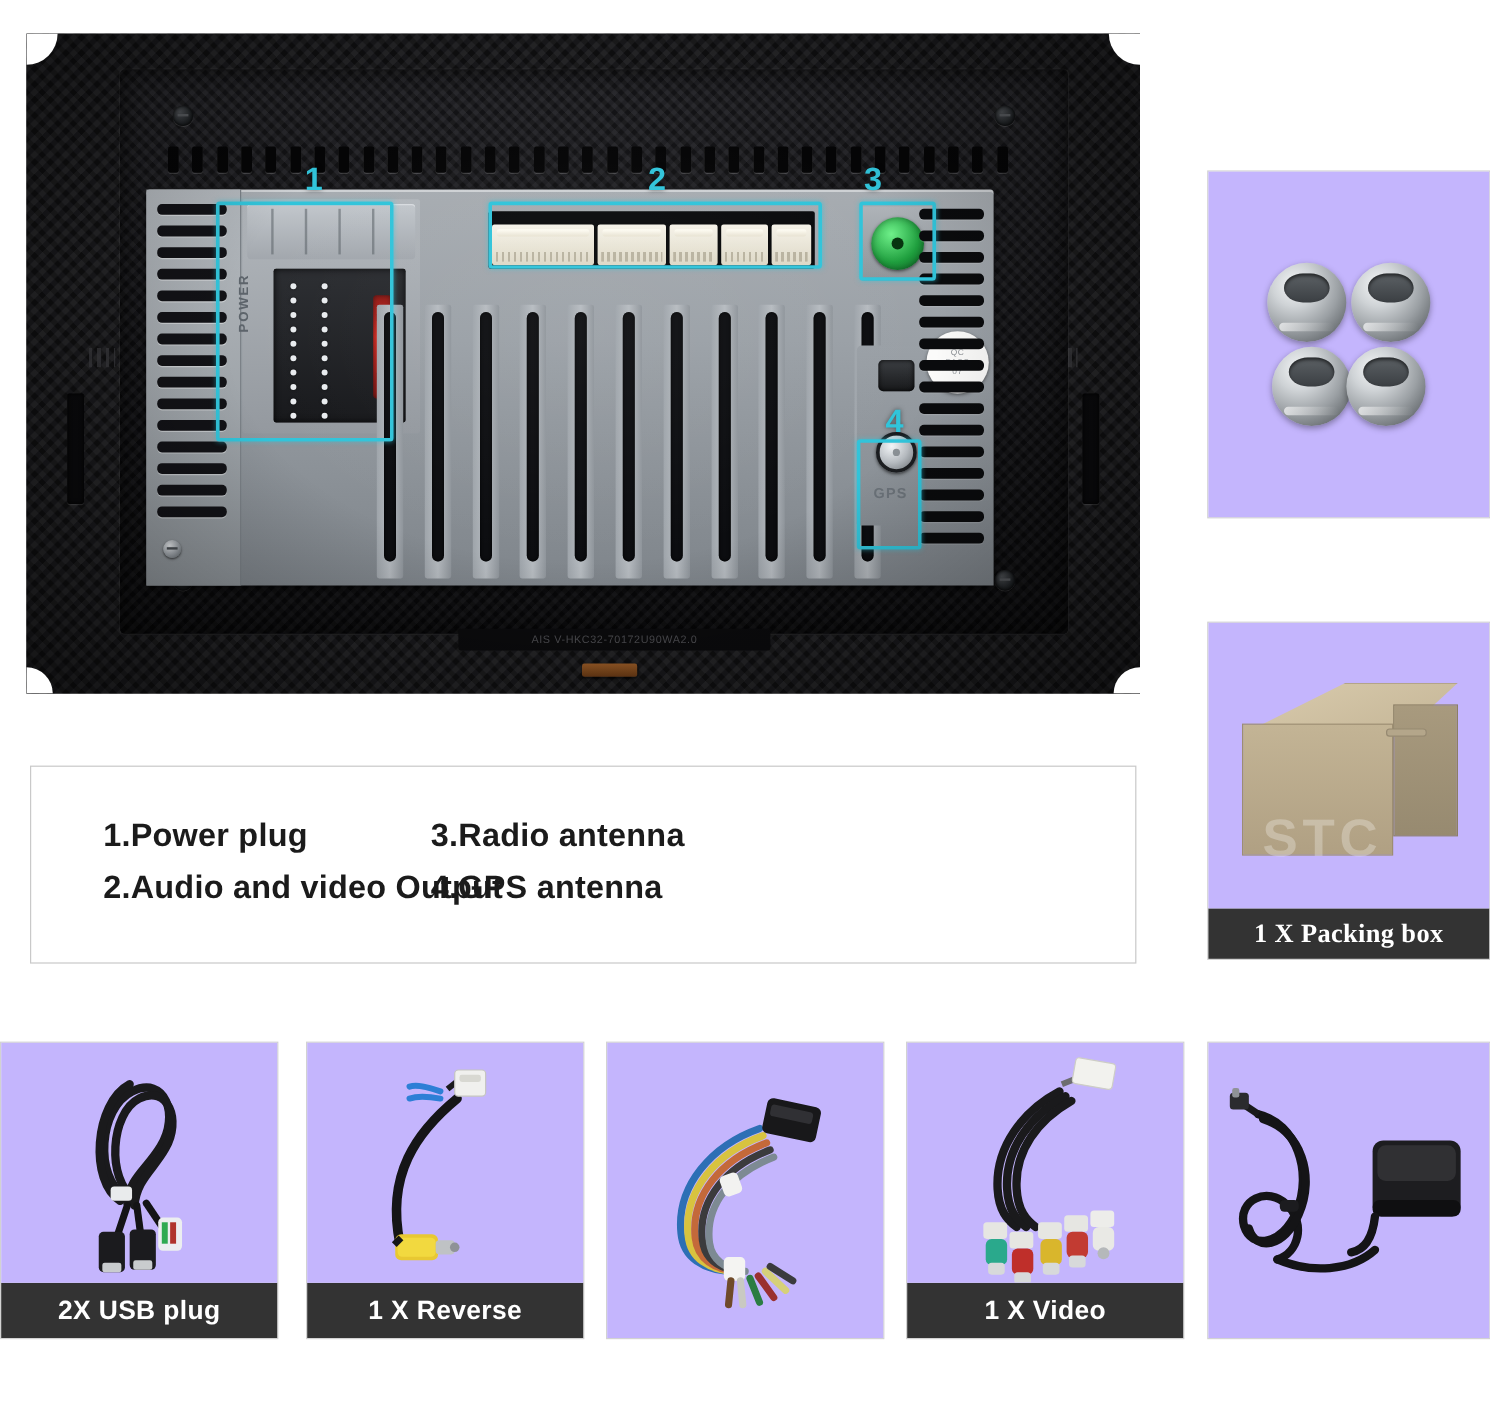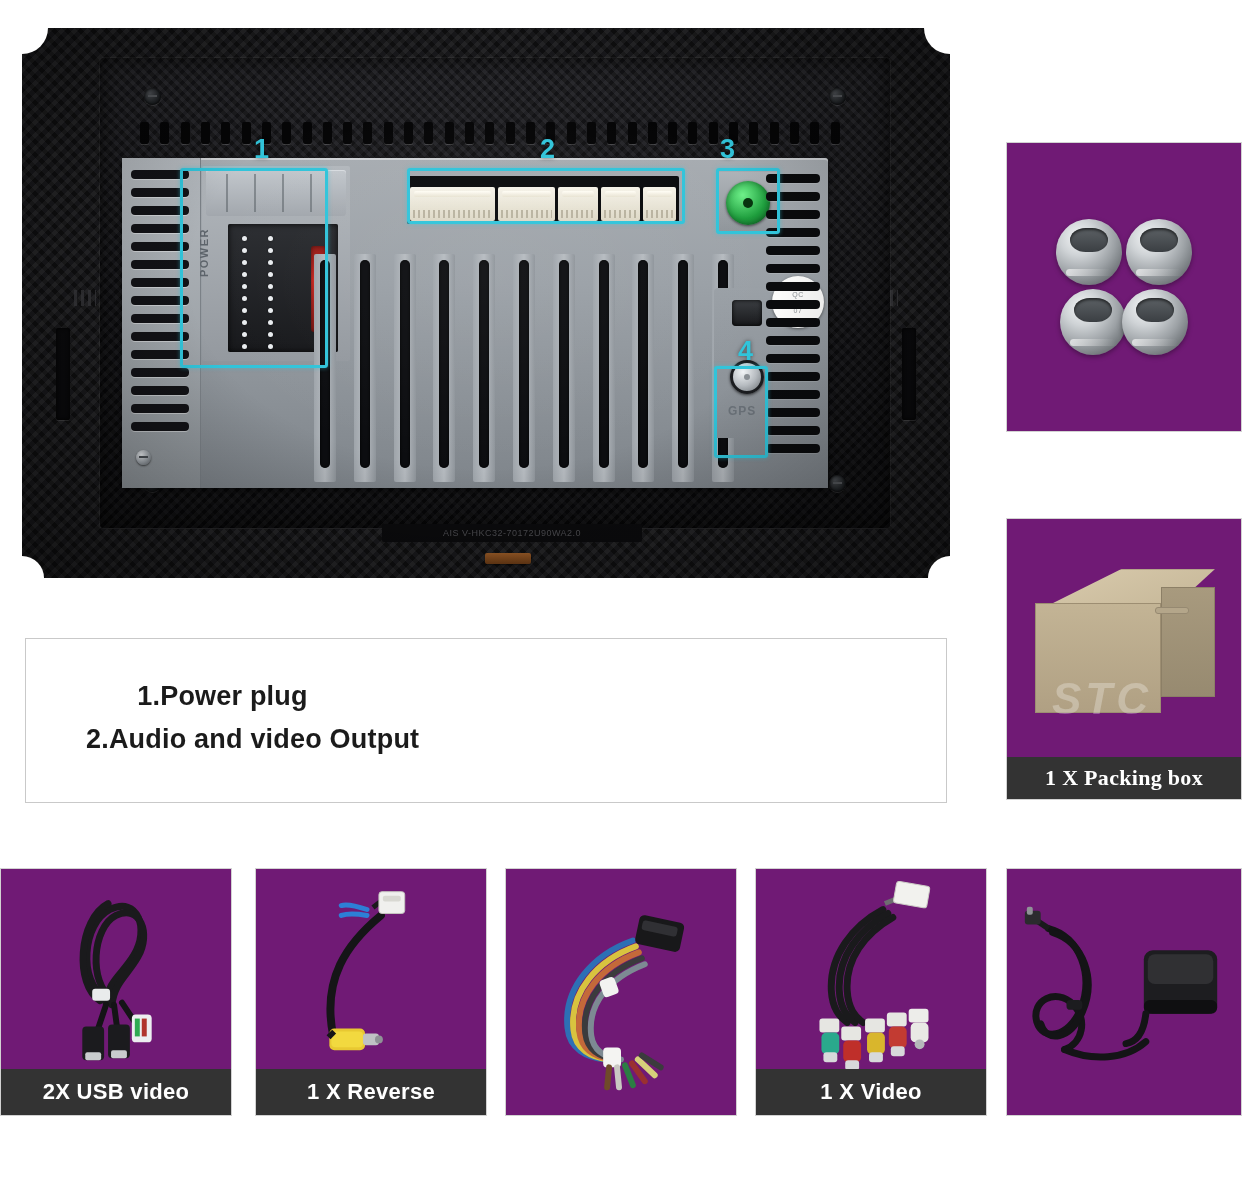--- a/index.html
+++ b/index.html
@@ -149,29 +149,29 @@
   
   .callout{position:absolute;border:3px solid #31c4da;border-radius:3px;box-sizing:border-box;
     box-shadow:0 0 4px rgba(49,196,218,.55);}
   .callout-num{position:absolute;color:#31c4da;font-size:27px;font-weight:700;line-height:1;
     text-shadow:0 0 4px rgba(0,0,0,.5);font-family:"Liberation Sans",sans-serif;}
 
   
   #legend{position:absolute;left:25px;top:638px;width:922px;height:165px;
     background:#fff;border:1px solid #c9c9c9;box-sizing:border-box;}
   #legend .cols{position:absolute;left:60px;top:42px;display:flex;gap:0;}
-  .legend-col{display:flex;flex-direction:column;gap:12px;text-align:center;}
+  .legend-col{display:flex;flex-direction:column;gap:12px;}
   .legend-col:first-child{width:273px;}
   .legend-item{font-size:27px;color:#1b1b1b;font-weight:600;letter-spacing:.2px;
     font-family:"Liberation Sans",sans-serif;white-space:nowrap;}
 
   
   .card{position:absolute;background:#fff;border:1px solid #d2d2d2;box-sizing:border-box;
     display:flex;flex-direction:column;}
-  .card .pic{flex:1;position:relative;overflow:hidden;background:#701a75;font-style:italic;}
+  .card .pic{flex:1;position:relative;overflow:hidden;background:#c4b5fd;}
   .card .cap{height:44px;background:#333333;color:#fff;display:flex;align-items:center;
     justify-content:center;font-size:22px;font-weight:600;letter-spacing:.3px;}
 
   #card-screws{left:1006px;top:142px;width:236px;height:290px;}
   #card-screws .cap{height:42px;}
   #card-box{left:1006px;top:518px;width:236px;height:282px;}
   #card-box .cap{height:42px;font-family:Liberation Serif, serif;}
 
   .row-card{top:868px;height:248px;}
   #card-usb{left:0px;width:232px;}
@@ -442,20 +442,24 @@
   <div class="case-corner cc-bl"></div>
   <div class="case-corner cc-br"></div>
 </div>
 
 <div id="legend">
   <div class="cols">
     <div class="legend-col">
       <div class="legend-item">1.Power plug</div>
       <div class="legend-item">2.Audio and video Output</div>
     </div>
+    <div class="legend-col">
+      <div class="legend-item">3.Radio antenna</div>
+      <div class="legend-item">4.GPS antenna</div>
+    </div>
   </div>
 </div>
 
 <div class="card" id="card-screws">
   <div class="pic">
     <div class="screw-grp">
       <div class="screw" style="left:0;top:0;"></div>
       <div class="screw" style="right:0;top:0;"></div>
       <div class="screw" style="left:4px;bottom:0;"></div>
       <div class="screw" style="right:4px;bottom:0;"></div>
@@ -493,21 +497,21 @@
       <rect x="82" y="158" width="22" height="34" rx="4" fill="#1b1b1e"></rect>
       <rect x="85" y="184" width="16" height="8" rx="2" fill="#c9ccce"></rect>
       <rect x="108" y="156" width="22" height="34" rx="4" fill="#1b1b1e"></rect>
       <rect x="111" y="182" width="16" height="8" rx="2" fill="#c9ccce"></rect>
       <rect x="132" y="146" width="20" height="28" rx="4" fill="#eceef0"></rect>
       <rect x="135" y="150" width="5" height="18" fill="#2faa52"></rect>
       <rect x="142" y="150" width="5" height="18" fill="#b0342c"></rect>
       <rect x="92" y="120" width="18" height="12" rx="3" fill="#e9ebec"></rect>
     </svg>
   </div>
-  <div class="cap">2X USB video</div>
+  <div class="cap">2X USB plug</div>
 </div>
 
 <div class="card row-card" id="card-reverse">
   <div class="pic">
     <svg class="cable-svg" viewBox="0 0 232 200">
       <path d="M126 46 C92 74 66 110 78 168" fill="none" stroke="#151517" stroke-width="8" stroke-linecap="round"></path>
       <path d="M112 40 C100 36 92 34 86 36" fill="none" stroke="#2d7fd6" stroke-width="5" stroke-linecap="round"></path>
       <path d="M112 46 C100 44 92 44 86 46" fill="none" stroke="#2d7fd6" stroke-width="5" stroke-linecap="round"></path>
       <path d="M118 38 L128 30" stroke="#1a1a1c" stroke-width="5"></path>
       <rect x="124" y="22" width="26" height="22" rx="3" fill="#f0f0ee" stroke="#c5c5c0" stroke-width="1"></rect>

